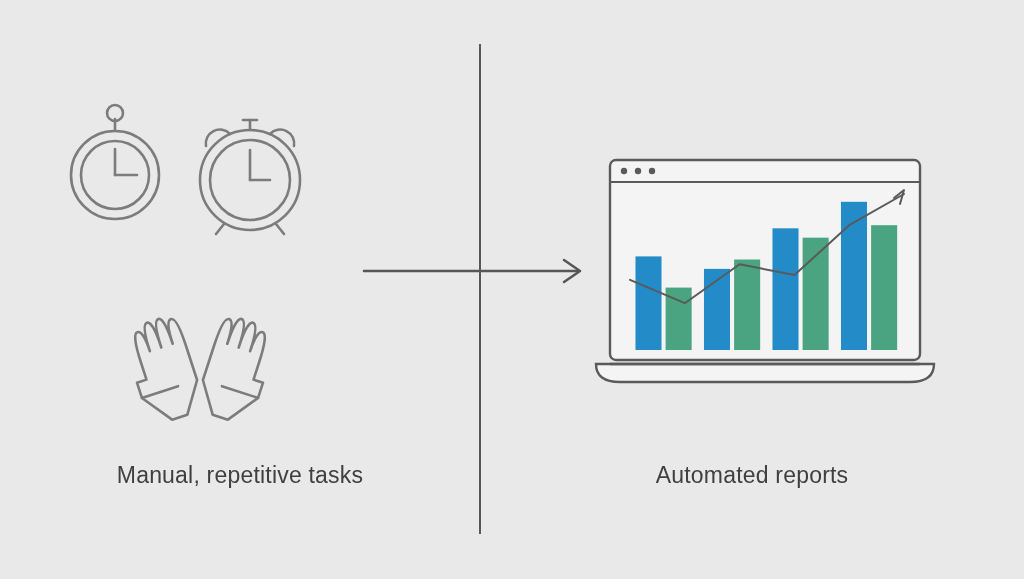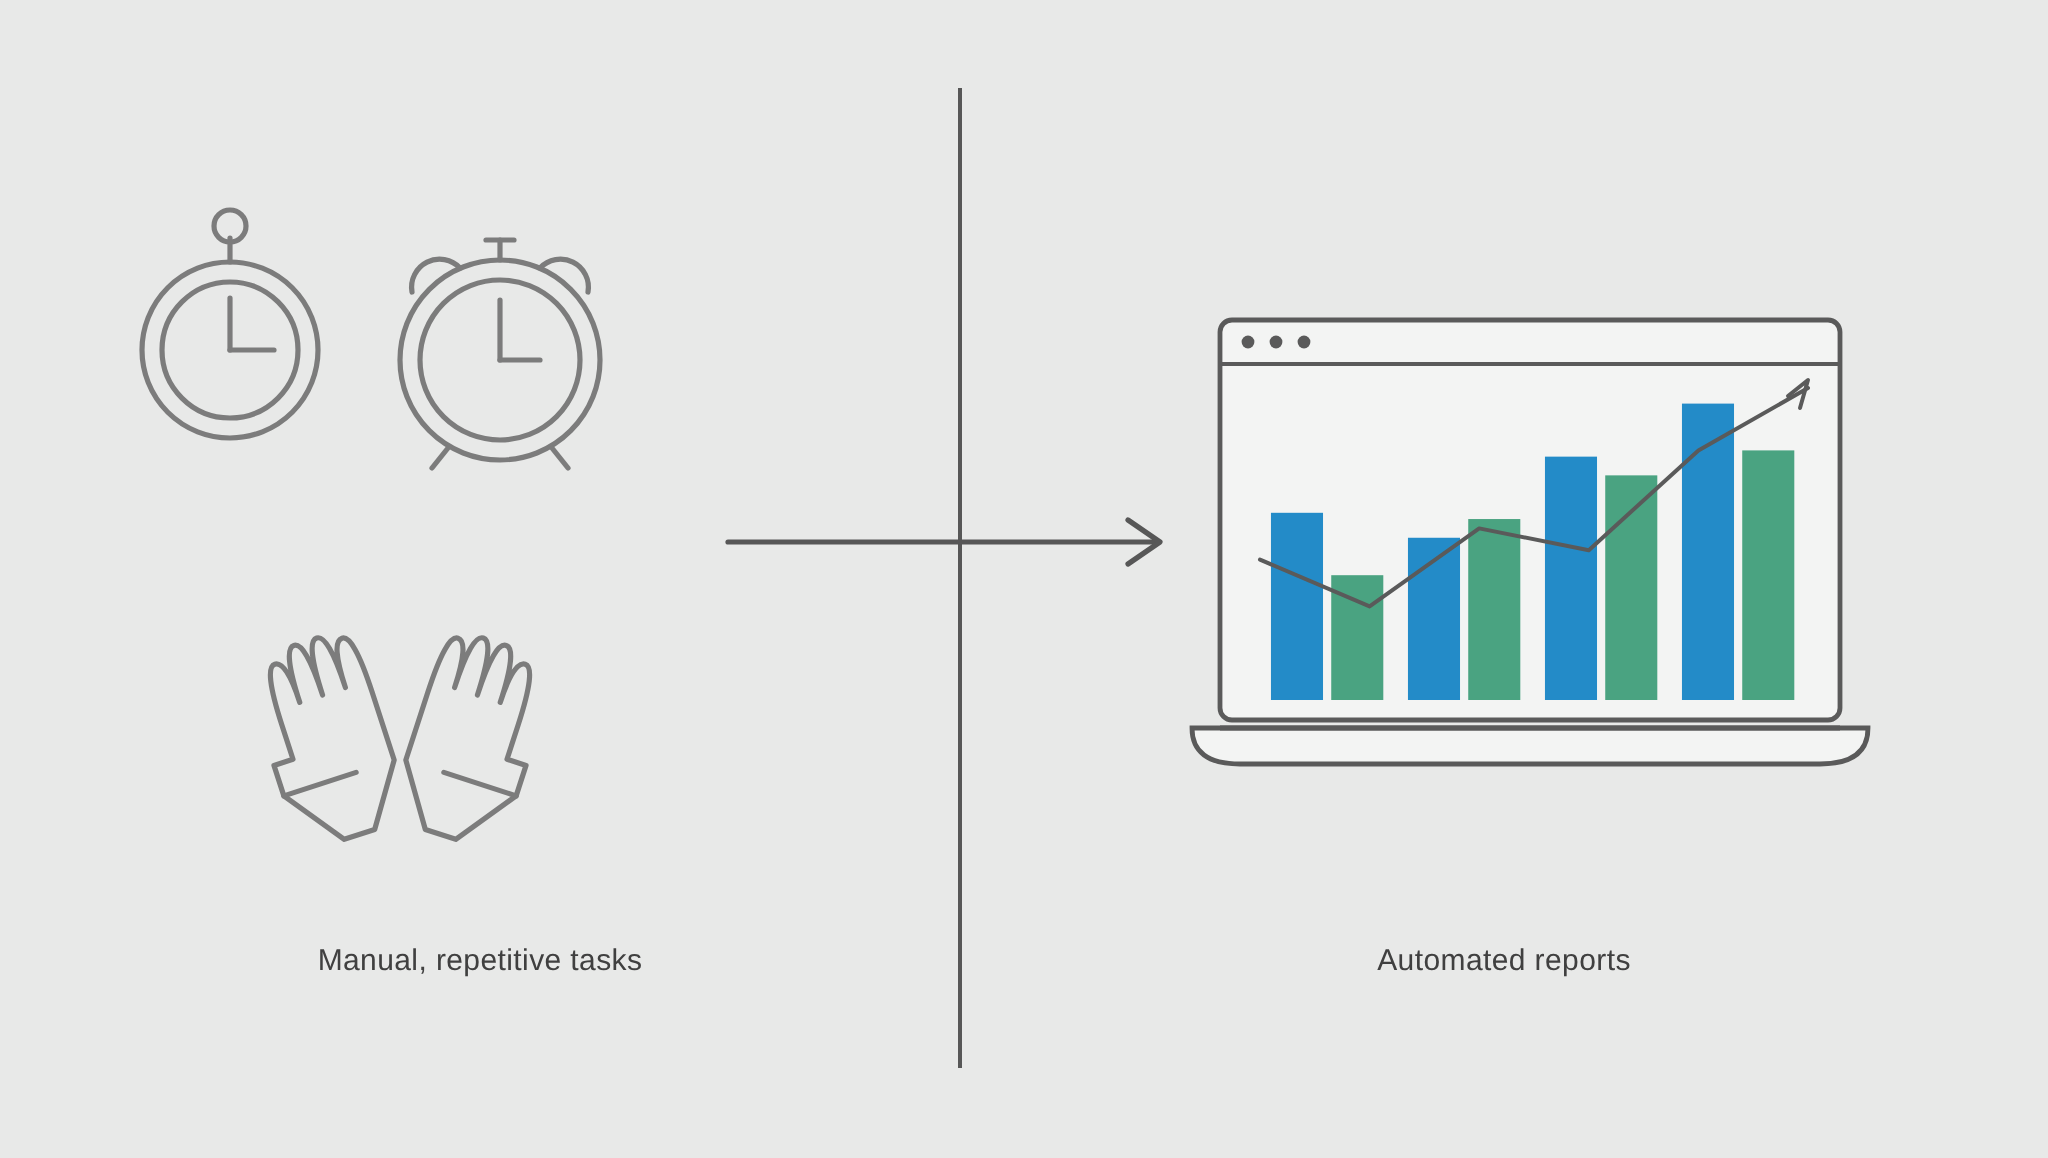--- a/index.html
+++ b/index.html
@@ -14,21 +14,21 @@
   }
   .stage {
     position: relative;
     width: 1024px;
     height: 579px;
   }
 
   .caption {
     position: absolute;
     bottom: 90px;
-    font-size: 15px;
+    font-size: 23px;
     font-weight: 300;
     letter-spacing: 0.2px;
   }
   .left-caption  { left: 0; width: 480px; text-align: center; }
   .right-caption { left: 480px; width: 544px; text-align: center; margin-top: 48px; }
 
   .left-art {
     position: absolute;
     left: 60px;
     top: 100px;

